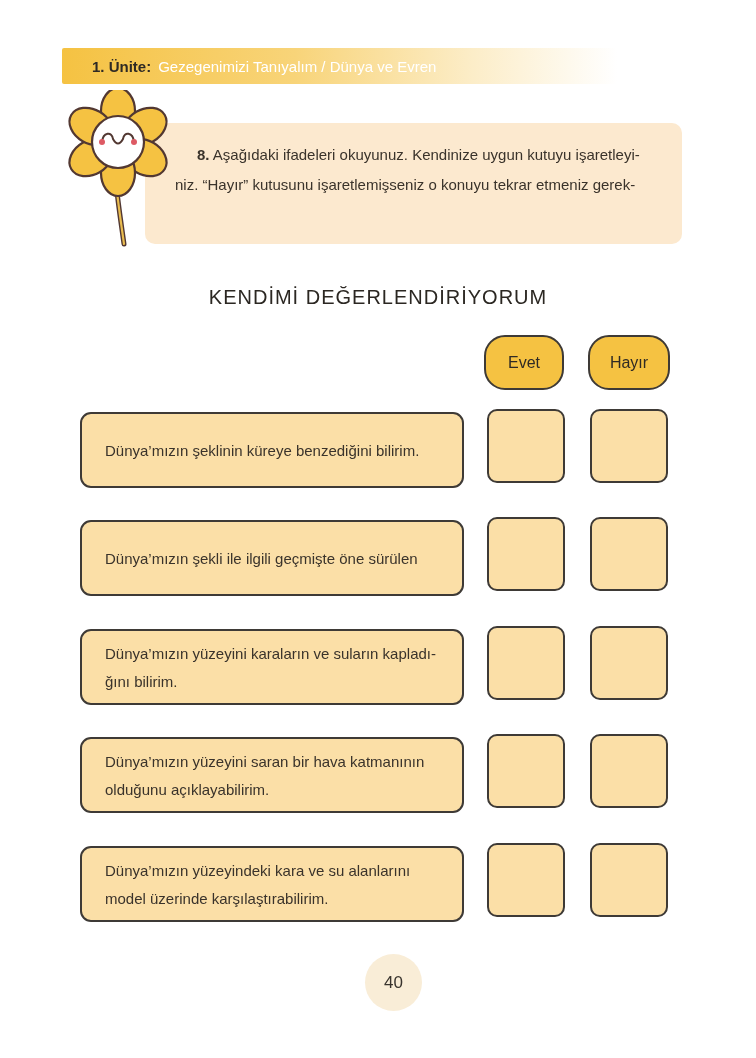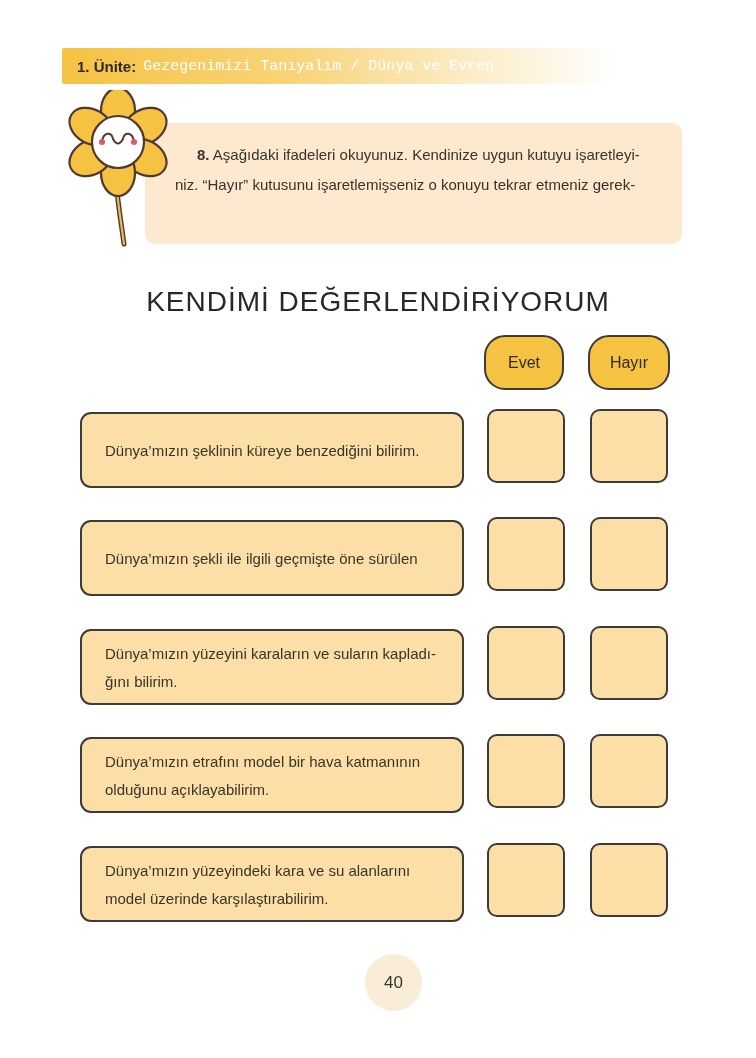--- a/index.html
+++ b/index.html
@@ -18,43 +18,43 @@
     position:relative;width:756px;height:1058px;margin:0 auto;
     background:#ffffff;overflow:hidden;
   }
 
   
   .header-bar{
     position:absolute;left:62px;top:48px;width:555px;height:36px;
     background:linear-gradient(90deg,var(--gold) 0%,#F8D479 42%,#FCEDC8 74%,#ffffff 100%);
     border-radius:2px;
     display:flex;align-items:center;
-    padding-left:15px;
+    padding-left:30px;
     font-size:15px;white-space:nowrap;
   }
   .header-bar .unit-label{font-weight:bold;color:#2F2A24;margin-right:7px;}
-  .header-bar .unit-title{color:#ffffff;font-family:Liberation Mono, monospace;}
+  .header-bar .unit-title{color:#ffffff;}
 
   
   .flower{position:absolute;left:56px;top:90px;width:132px;height:158px;z-index:3;}
 
   
   .instruction-box{
     position:absolute;left:145px;top:123px;width:537px;height:121px;
     background:var(--instruction_bg);border-radius:10px;z-index:1;
     padding:17px 18px 0 30px;
     font-size:15px;line-height:30px;color:var(--text_dark);
   }
   .instruction-box .line1{text-indent:22px;}
   .instruction-box .num{font-weight:bold;}
 
   
   .section-title{
     position:absolute;left:0;top:286px;width:756px;
-    text-align:center;font-size:28px;letter-spacing:1px;
+    text-align:center;font-size:20px;letter-spacing:1px;
     color:#2B2722;font-weight:500;
   }
 
   
   .hd{
     position:absolute;
     background:var(--peach);
     border:2px solid var(--outline);
     border-radius:11px;
   }
@@ -160,21 +160,21 @@
     <div class="hd stmt">
       <div>Dünya’mızın yüzeyini karaların ve suların kapladı-</div>
       <div>ğını bilirim.</div>
     </div>
     <div class="hd cb evet"></div>
     <div class="hd cb hayir"></div>
   </div>
 
   <div class="row" style="top:737px">
     <div class="hd stmt">
-      <div>Dünya’mızın etrafını model bir hava katmanının</div>
+      <div>Dünya’mızın yüzeyini saran bir hava katmanının</div>
       <div>olduğunu açıklayabilirim.</div>
     </div>
     <div class="hd cb evet"></div>
     <div class="hd cb hayir"></div>
   </div>
 
   <div class="row" style="top:846px">
     <div class="hd stmt">
       <div>Dünya’mızın yüzeyindeki kara ve su alanlarını</div>
       <div>model üzerinde karşılaştırabilirim.</div>

